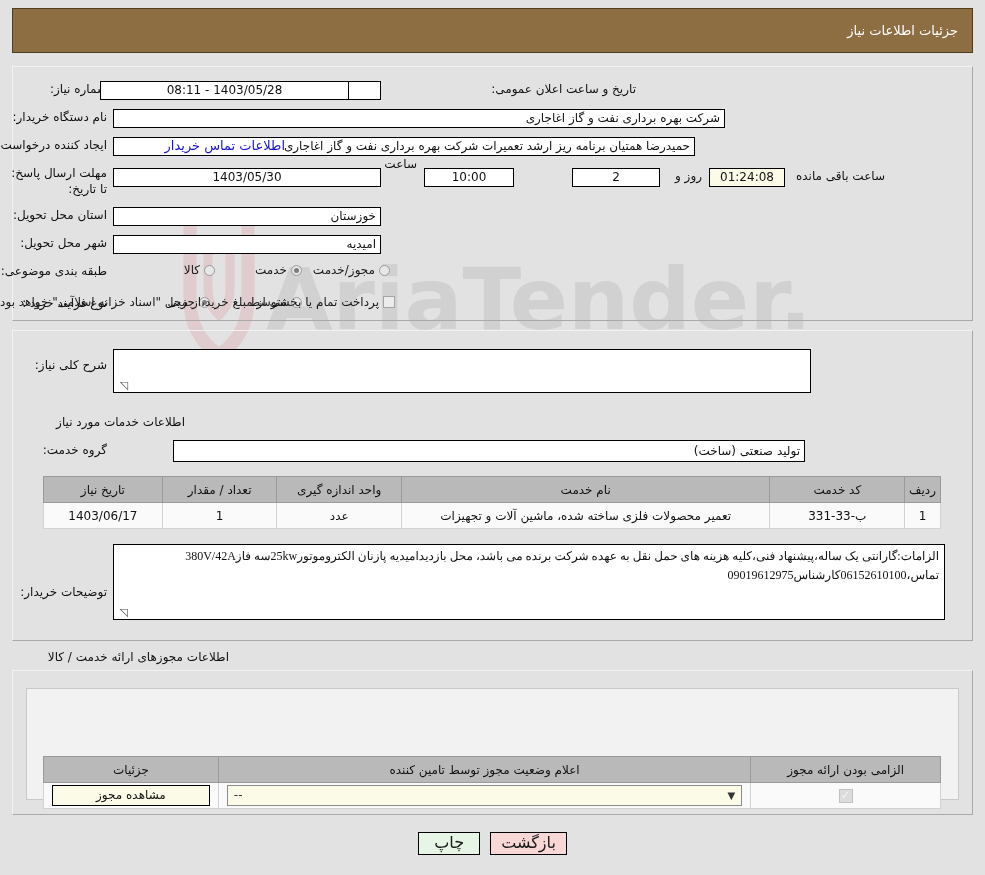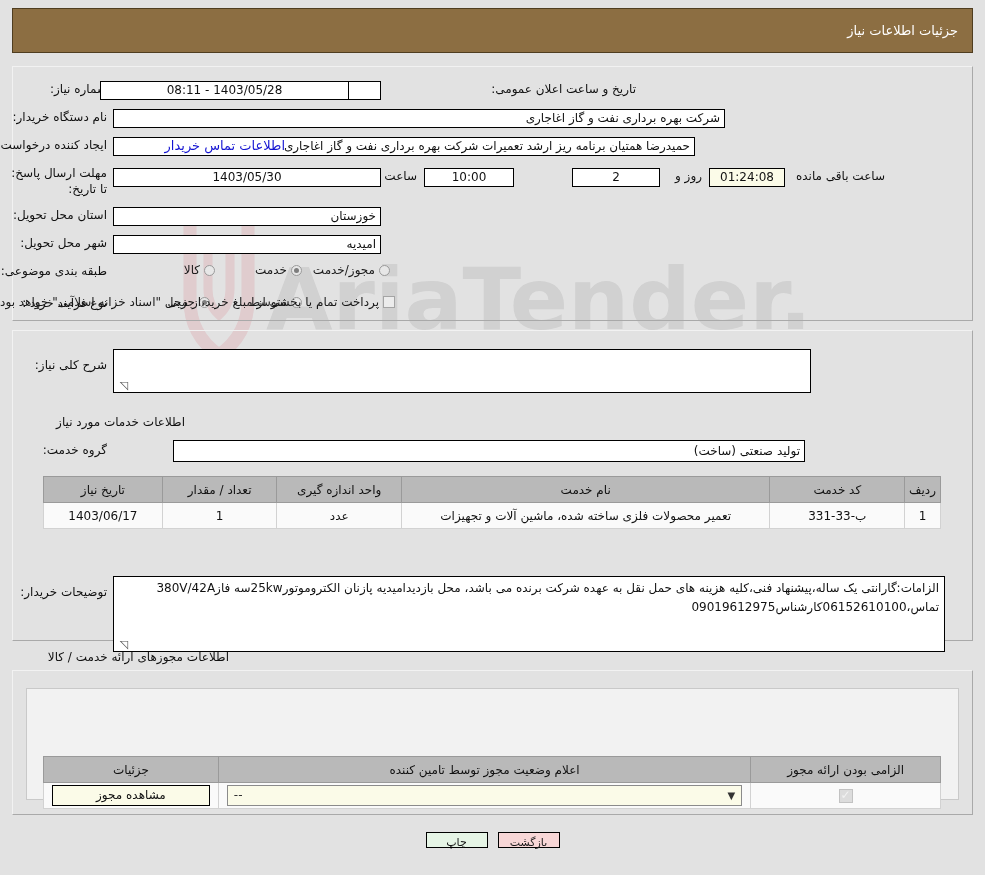--- a/index.html
+++ b/index.html
@@ -231,23 +231,23 @@
     position: absolute;
     left: 0; top: 832px;
     width: 985px;
     display: flex;
     justify-content: center;
     gap: 10px;
     z-index: 5;
   }
   .btn {
     border: 1px solid #000;
-    height: 16px;
+    height: 23px;
     min-width: 62px;
-    font-size: 11px;
+    font-size: 16px;
     line-height: 20px;
     text-align: center;
     padding: 0 10px;
     cursor: pointer;
   }
   .btn.back { background: #f8d7d7; }
   .btn.print { background: #e6f5e6; }
 </style>
 </head>
 <body>
@@ -292,21 +292,21 @@
   </div>
   <div class="fld rt" style="position:absolute; right:290px; top:137px; width:582px; z-index:4;">حمیدرضا همتیان برنامه ریز ارشد تعمیرات شرکت بهره برداری نفت و گاز اغاجاری</div>
   <div class="row" style="right:700px; top:138px;">
     <span class="link">اطلاعات تماس خریدار</span>
   </div>
 
   <div class="row" style="right:878px; top:165px; width:96px; display:block; white-space:normal; line-height:16px;">
     <span class="lbl">مهلت ارسال پاسخ: تا تاریخ:</span>
   </div>
   <div class="fld" style="position:absolute; right:604px; top:168px; width:268px; z-index:4;">1403/05/30</div>
-  <div class="row" style="right:568px; top:169px;">
+  <div class="row" style="right:568px; top:157px;">
     <span class="lbl">ساعت</span>
   </div>
   <div class="fld" style="position:absolute; right:471px; top:168px; width:90px; z-index:4;">10:00</div>
   <div class="fld" style="position:absolute; right:325px; top:168px; width:88px; z-index:4;">2</div>
   <div class="row" style="right:283px; top:169px;">
     <span class="lbl">روز و</span>
   </div>
   <div class="fld cream" style="position:absolute; right:200px; top:168px; width:76px; z-index:4;">01:24:08</div>
   <div class="row" style="right:100px; top:169px;">
     <span class="lbl">ساعت باقی مانده</span>
@@ -390,21 +390,21 @@
         <td>عدد</td>
         <td>1</td>
         <td>1403/06/17</td>
       </tr>
     </tbody>
   </table>
 
   <div class="row" style="right:878px; top:585px;">
     <span class="lbl">توضیحات خریدار:</span>
   </div>
-  <div class="ta" style="right:40px; top:576px; width:832px; height:76px; line-height:19px;">
+  <div class="ta" style="right:40px; top:544px; width:832px; height:76px; line-height:19px;font-family:Liberation Serif, serif;">
     <span>الزامات:گارانتی یک ساله،پیشنهاد فنی،کلیه هزینه های حمل نقل به عهده شرکت برنده می باشد، محل بازدیدامیدیه پازنان الکتروموتور25kwسه فاز380V/42A تماس،06152610100کارشناس09019612975</span>
     <span class="grip">◹</span>
   </div>
 
   <div class="section-title" style="right:756px; top:650px;">اطلاعات مجوزهای ارائه خدمت / کالا</div>
 
   <div class="panel p3"></div>
   <div class="permit-wrap"></div>
 
   <table class="grid" style="right:44px; top:756px; width:898px;">

